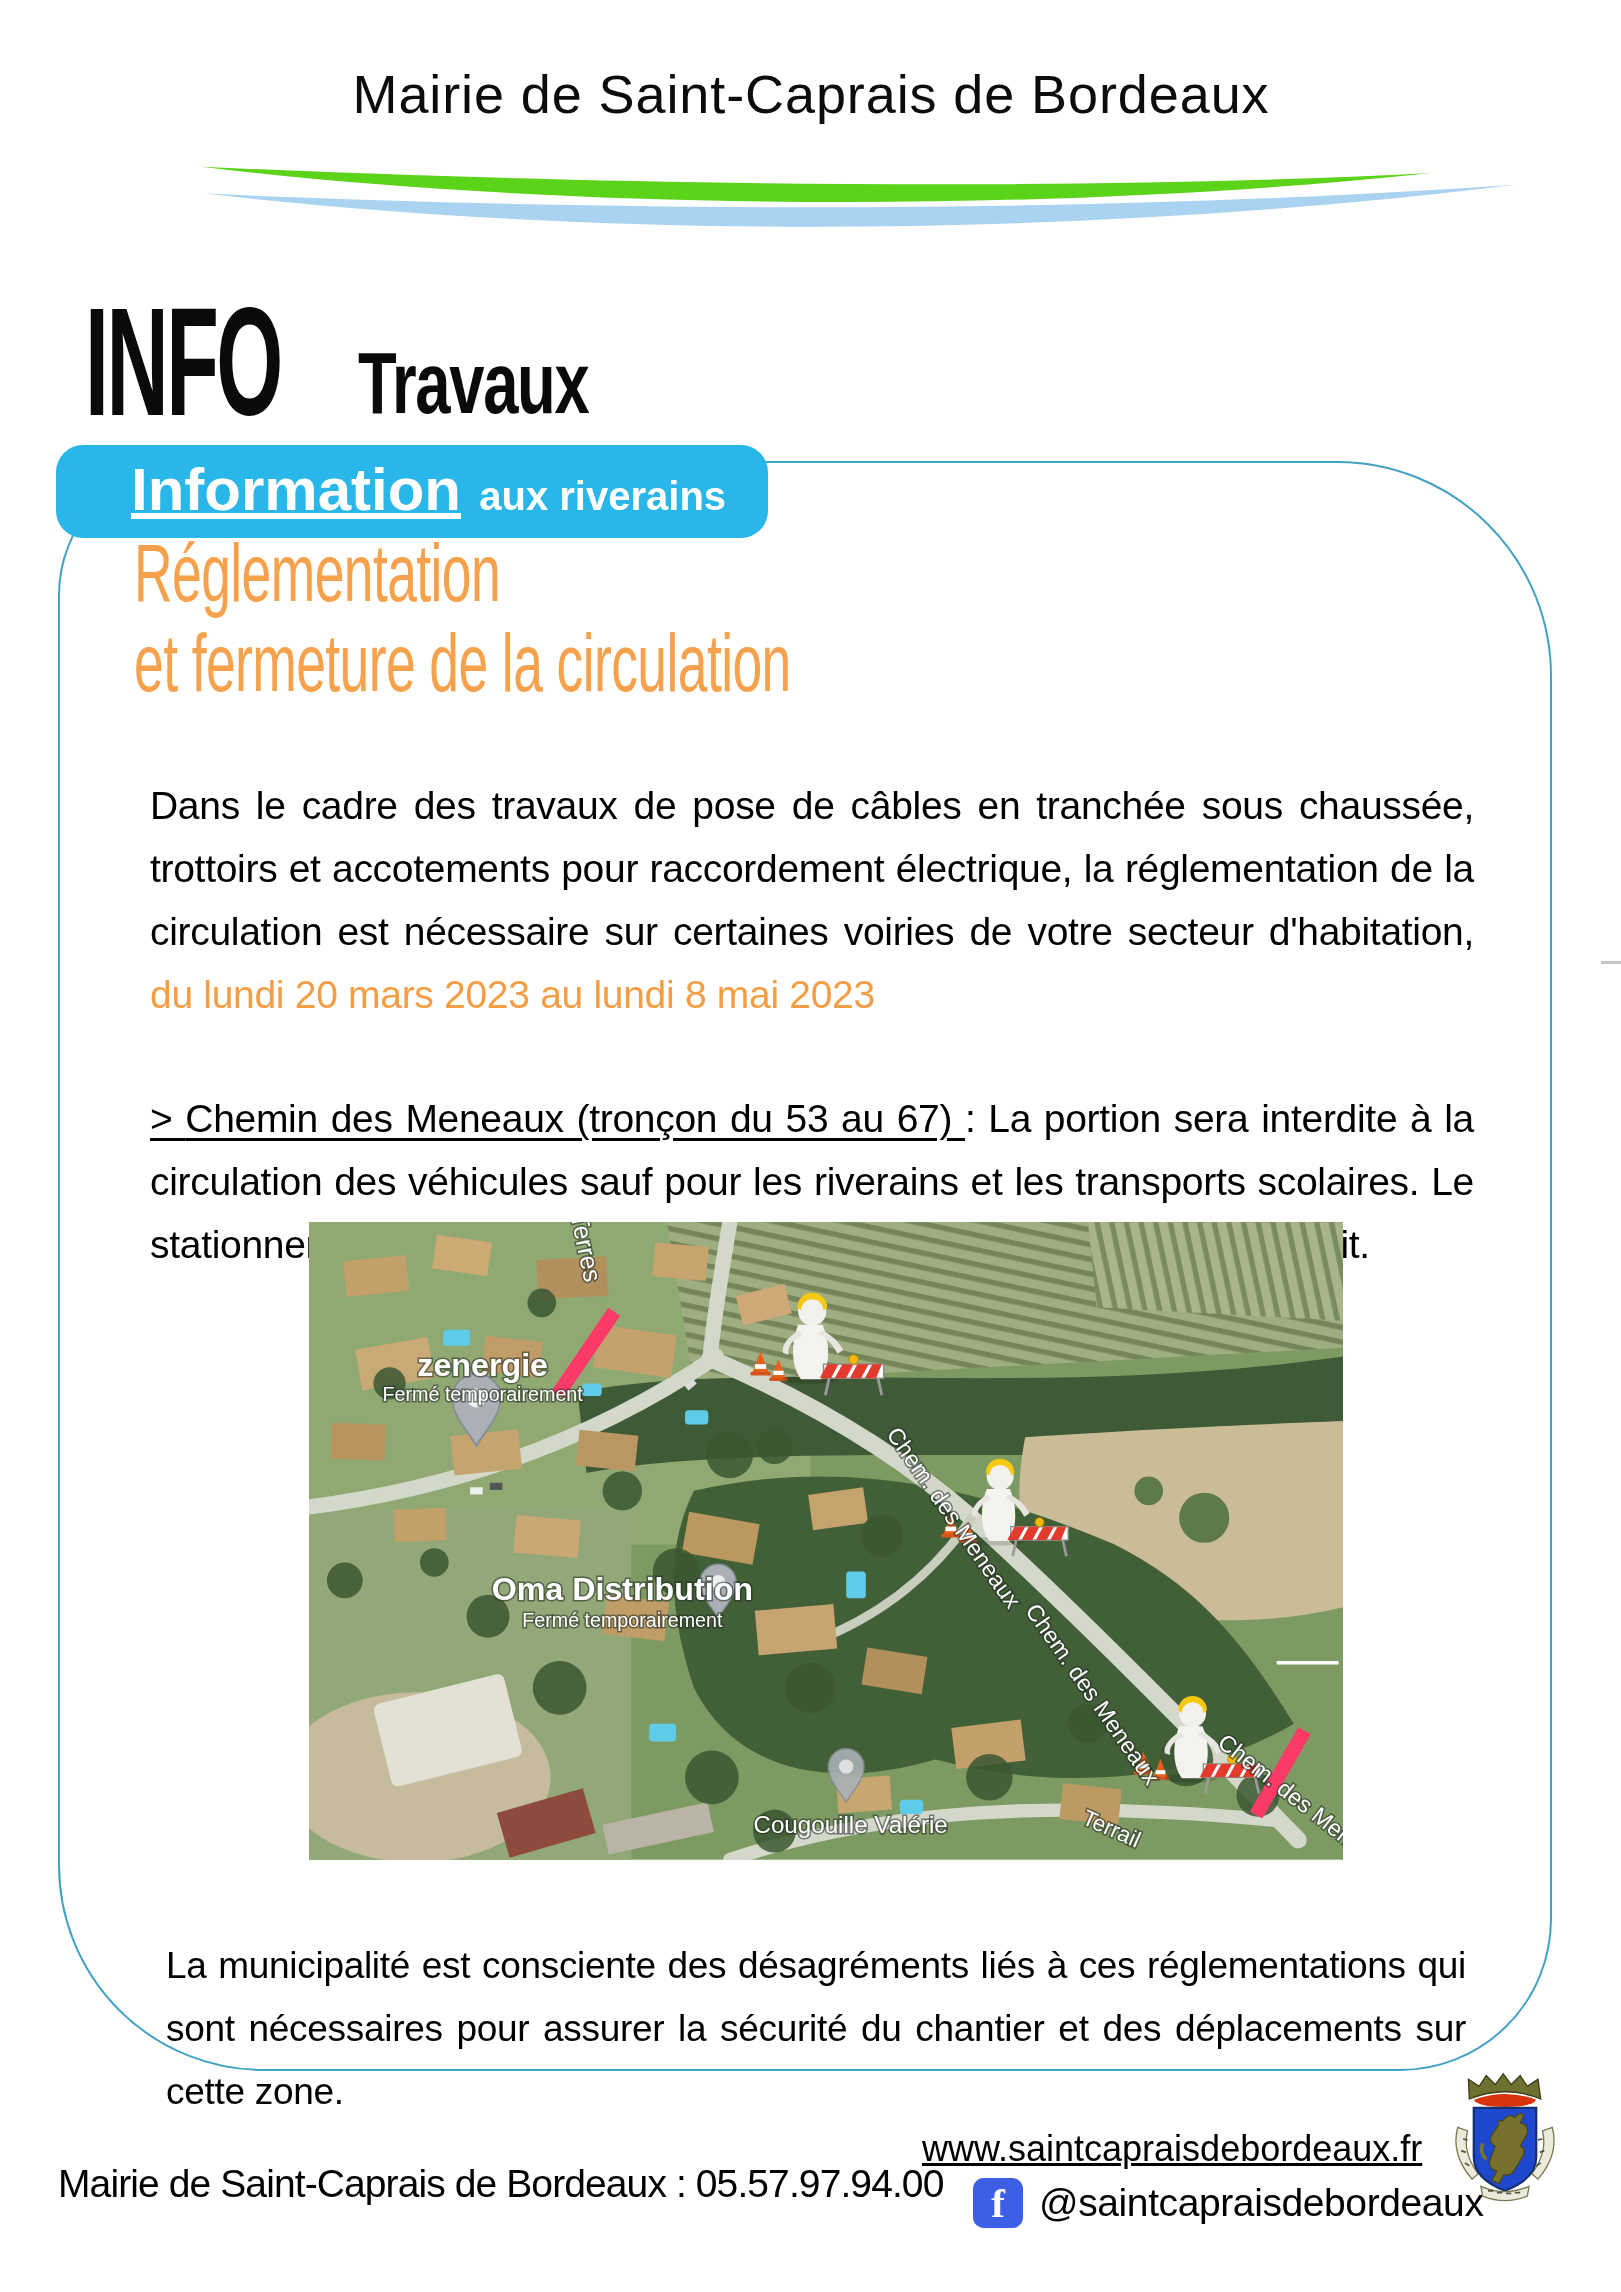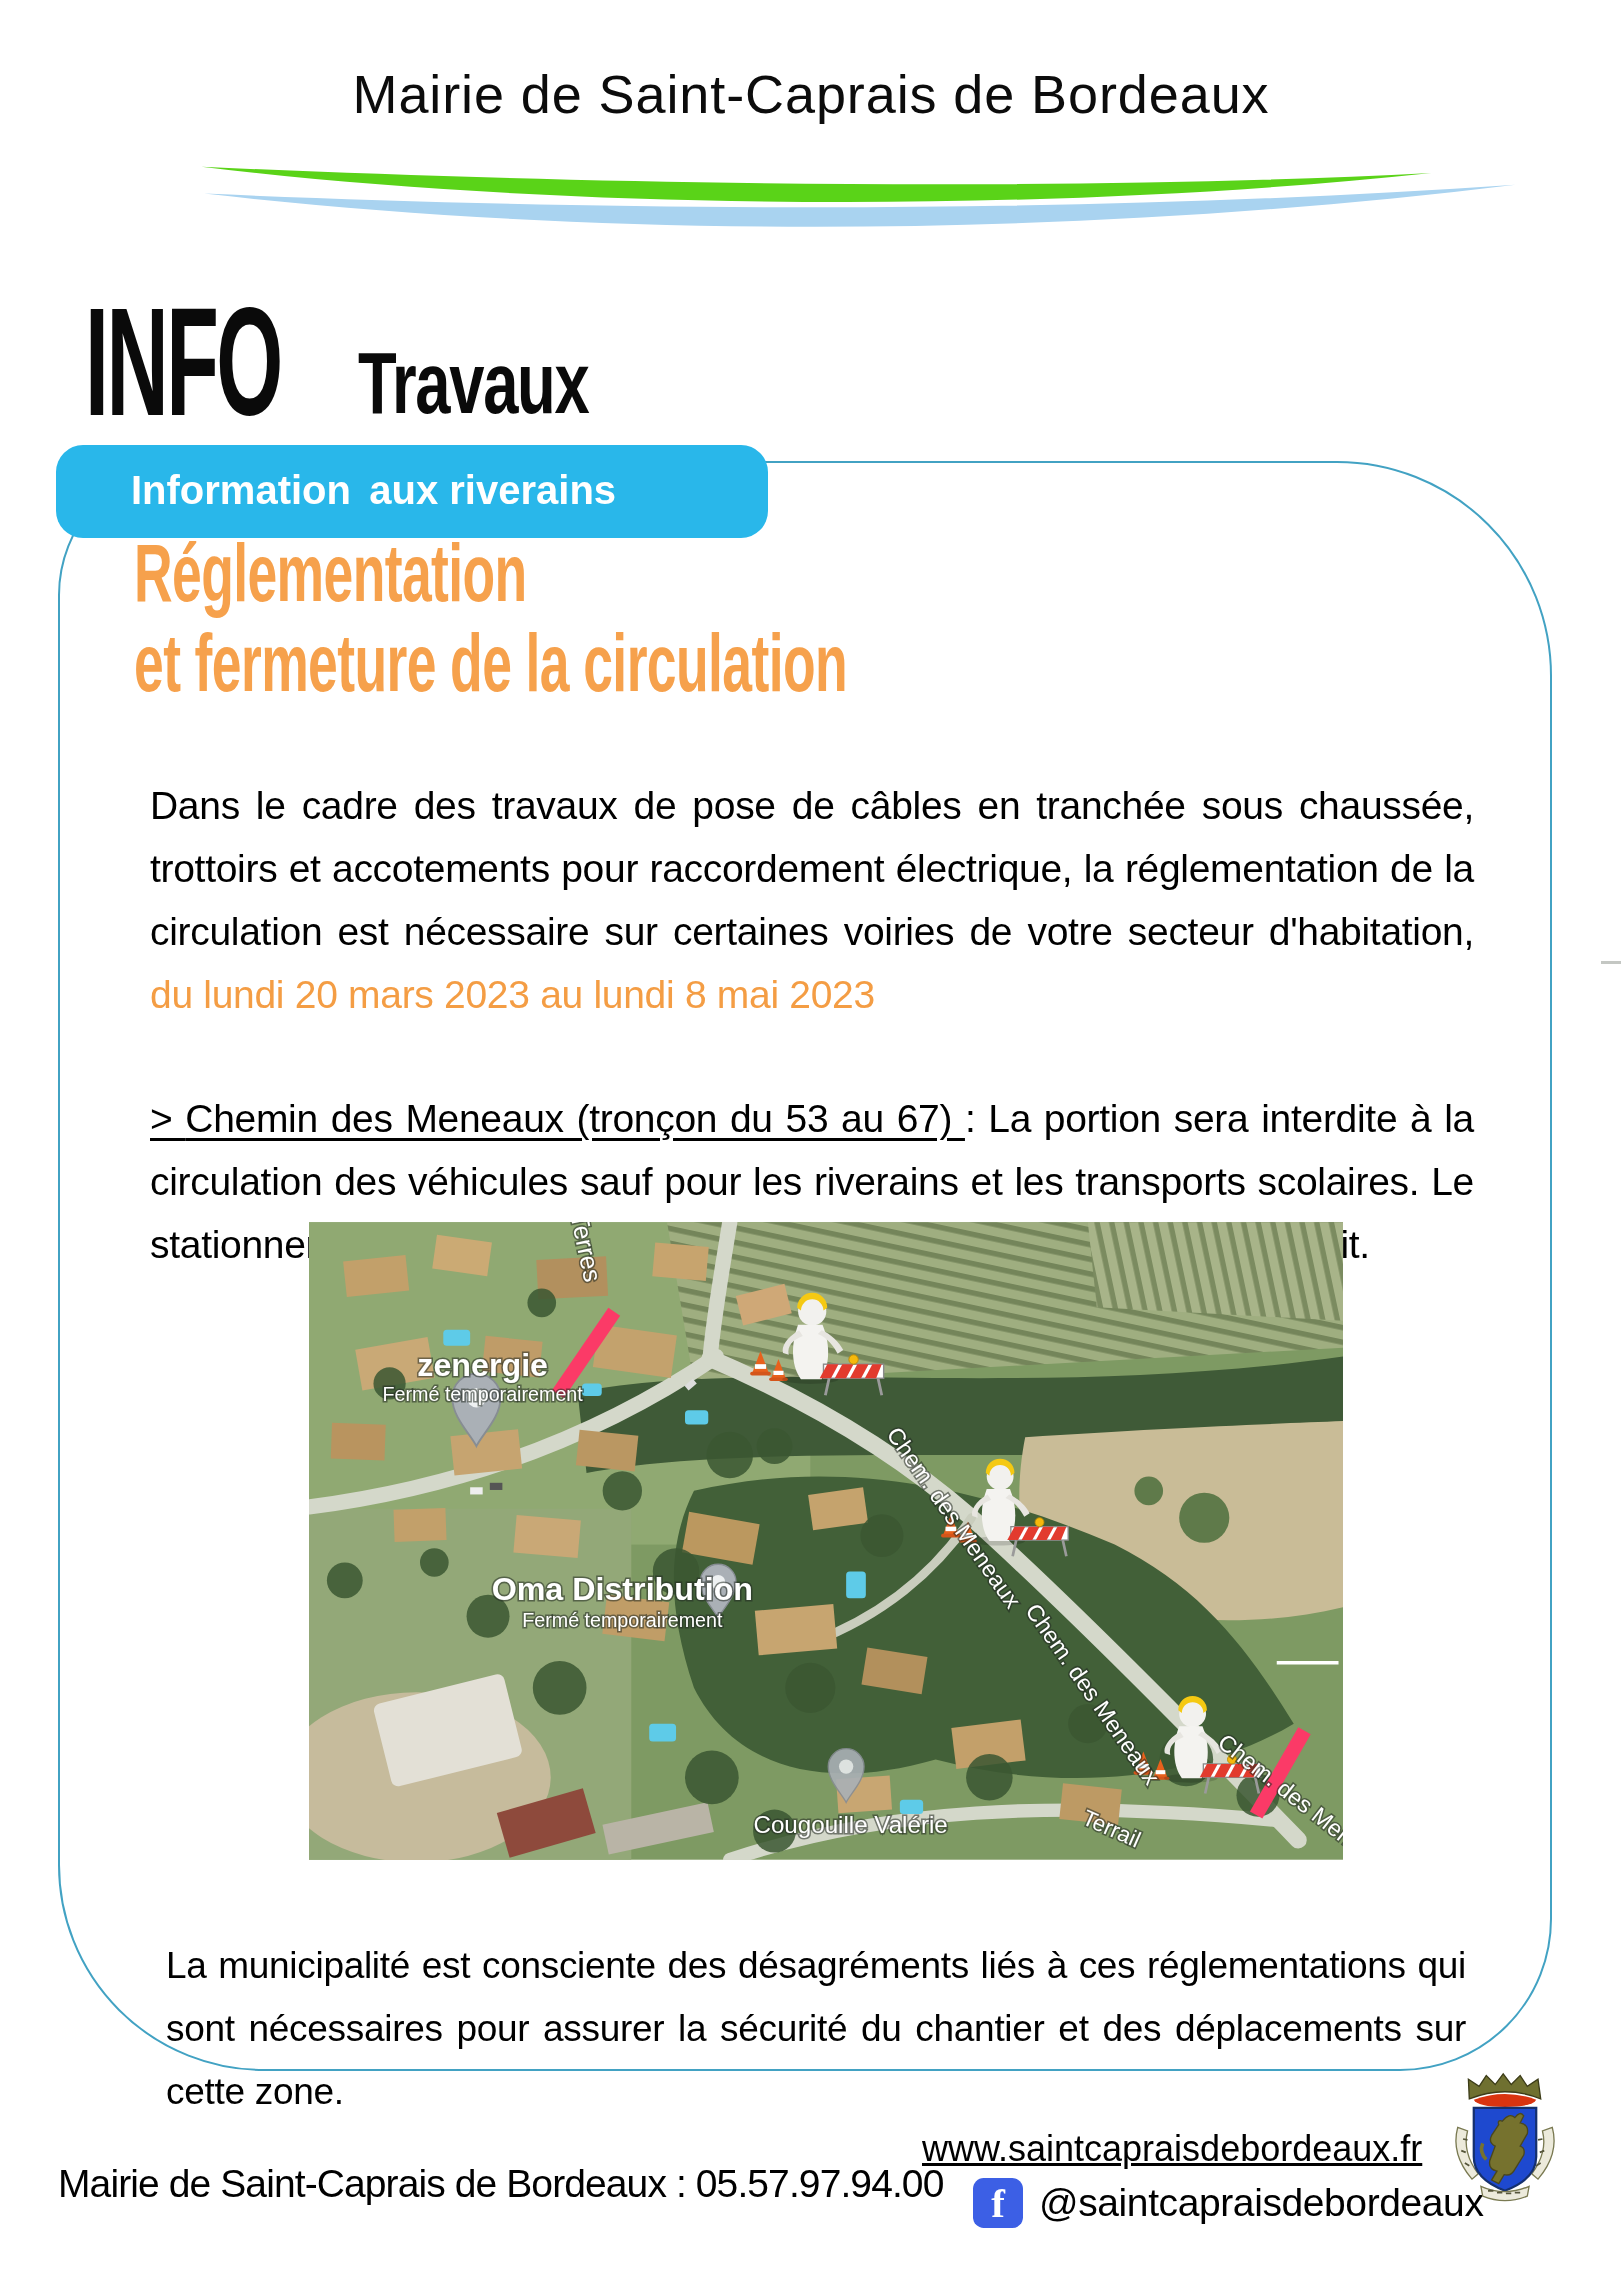--- a/index.html
+++ b/index.html
@@ -15,29 +15,29 @@
   .info-wrap{position:absolute;left:85px;top:291px;width:806px;height:161px;}
   .info-main{position:absolute;left:0;top:0;font-size:154px;line-height:143px;font-weight:bold;
     letter-spacing:-4.5px;transform:scaleX(0.56);transform-origin:left bottom;color:#0a0a0a;}
   .info-sub{position:absolute;left:273px;top:19.7px;font-size:88px;line-height:143px;font-weight:bold;
     letter-spacing:-1.8px;transform:scaleX(0.72);transform-origin:left bottom;color:#0a0a0a;}
 
   
   .banner{position:absolute;left:56px;top:445px;width:712px;height:93px;background:#29B7EA;
     border-radius:27px;z-index:3;line-height:90px;padding-left:75px;box-sizing:border-box;
     white-space:nowrap;color:#fff;}
-  .b-big{font-size:40px;font-weight:bold;}
+  .b-big{font-size:60px;font-weight:bold;text-decoration:underline;}
   .b-small{font-size:40px;font-weight:bold;margin-left:14.3px;text-align:right;}
 
   
   .bigbox{position:absolute;left:58px;top:461px;width:1490px;height:1606px;
     border:2.7px solid #42A2C3;border-radius:134px 215px 152px 206px;z-index:1;}
 
   
-  .subject{position:absolute;left:134px;top:528px;z-index:2;color:#F6A14C;font-weight:bold;}
+  .subject{position:absolute;left:134px;top:528px;z-index:2;color:#F6A14C;font-weight:normal;}
   .subj-line{display:block;font-size:81px;line-height:90px;letter-spacing:-0.9px;
     transform:scaleX(0.66);transform-origin:left;white-space:nowrap;}
 
   
   .para{position:absolute;left:134px;width:1324px;font-size:39px;line-height:63px;
     text-align:justify;letter-spacing:-0.3px;margin:16px;z-index:2;}
   .p1{top:758px;}
   .b1{top:965px;}
   .b2{top:1071px;}
   .hl{color:#F49D44;}

